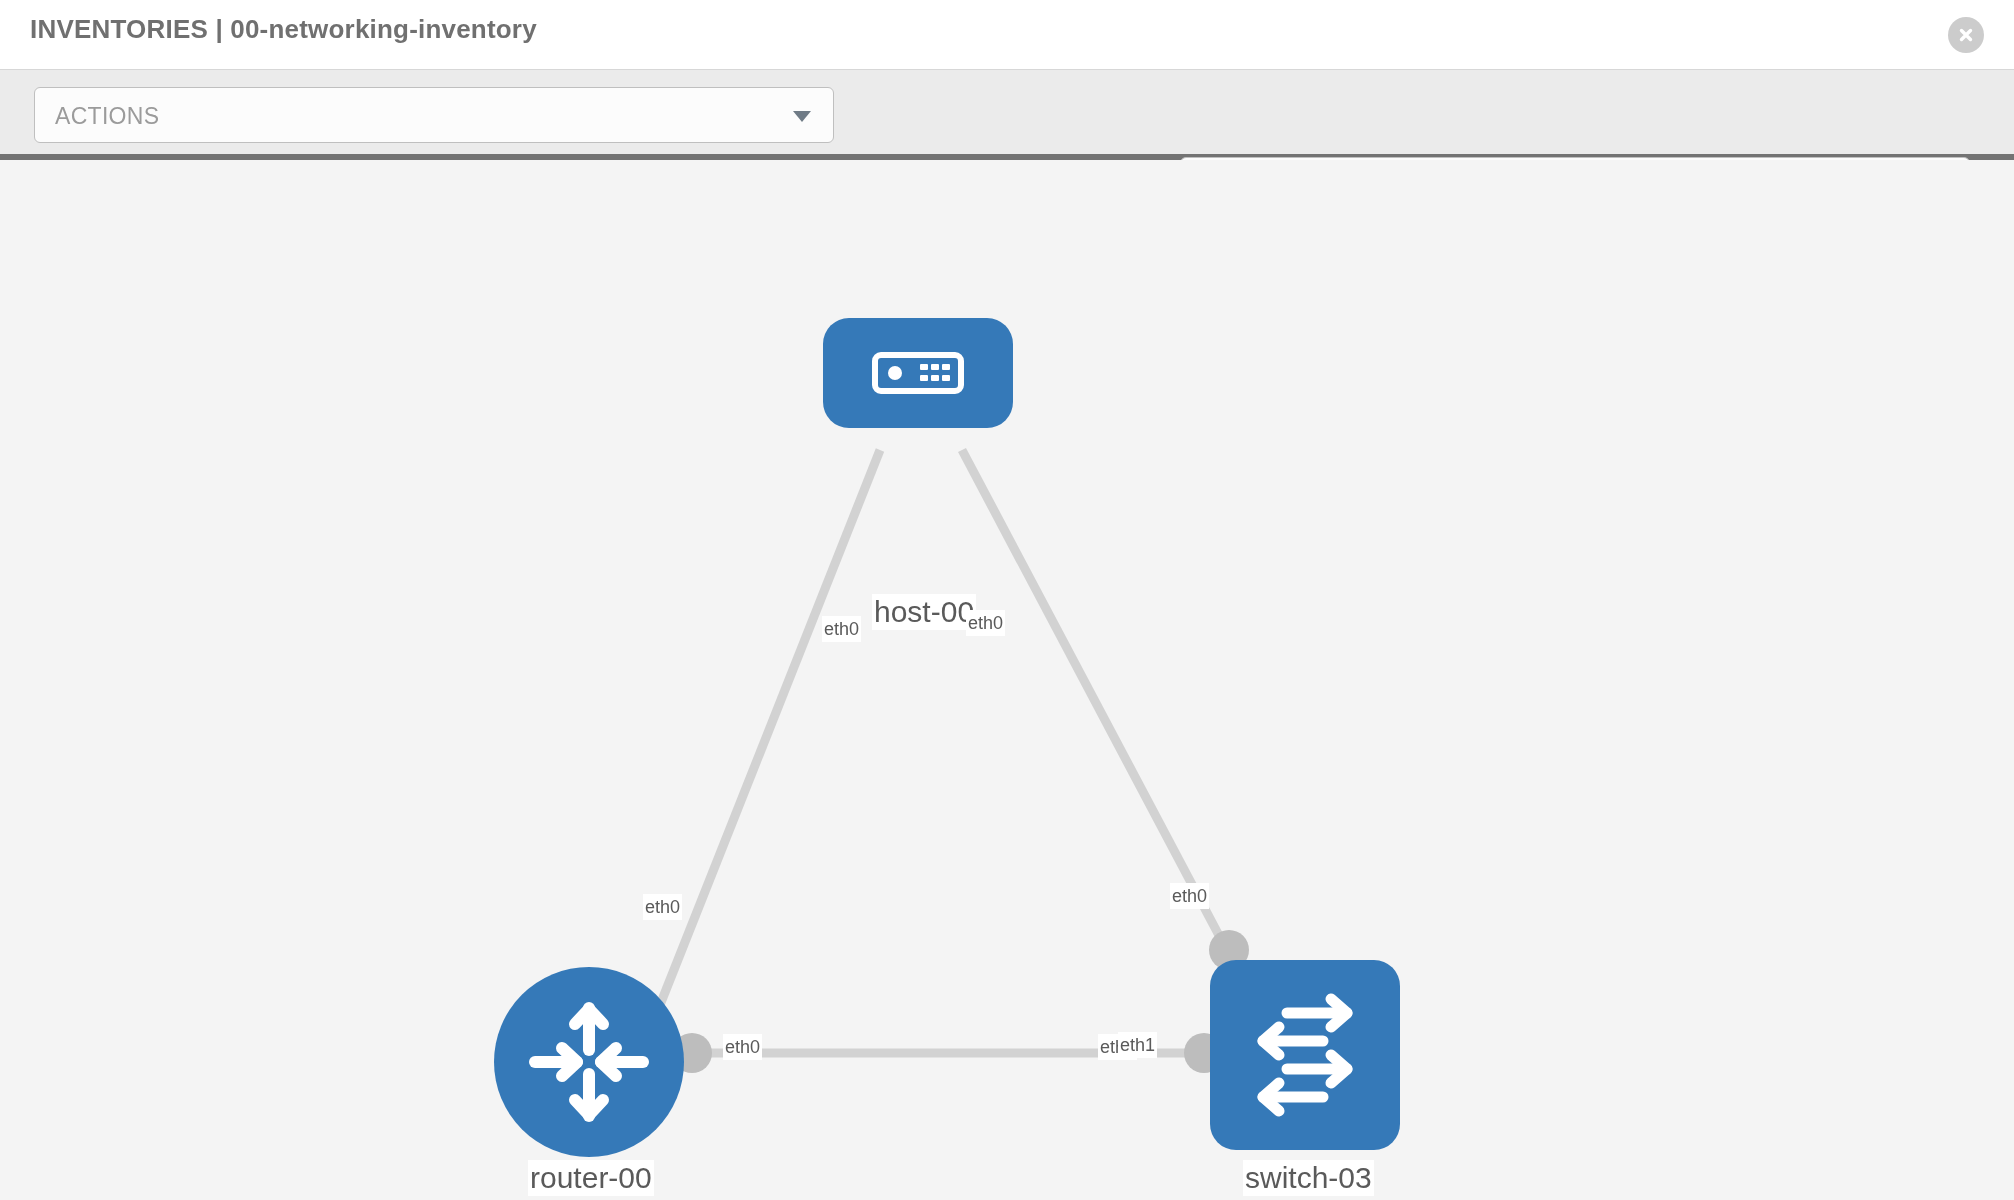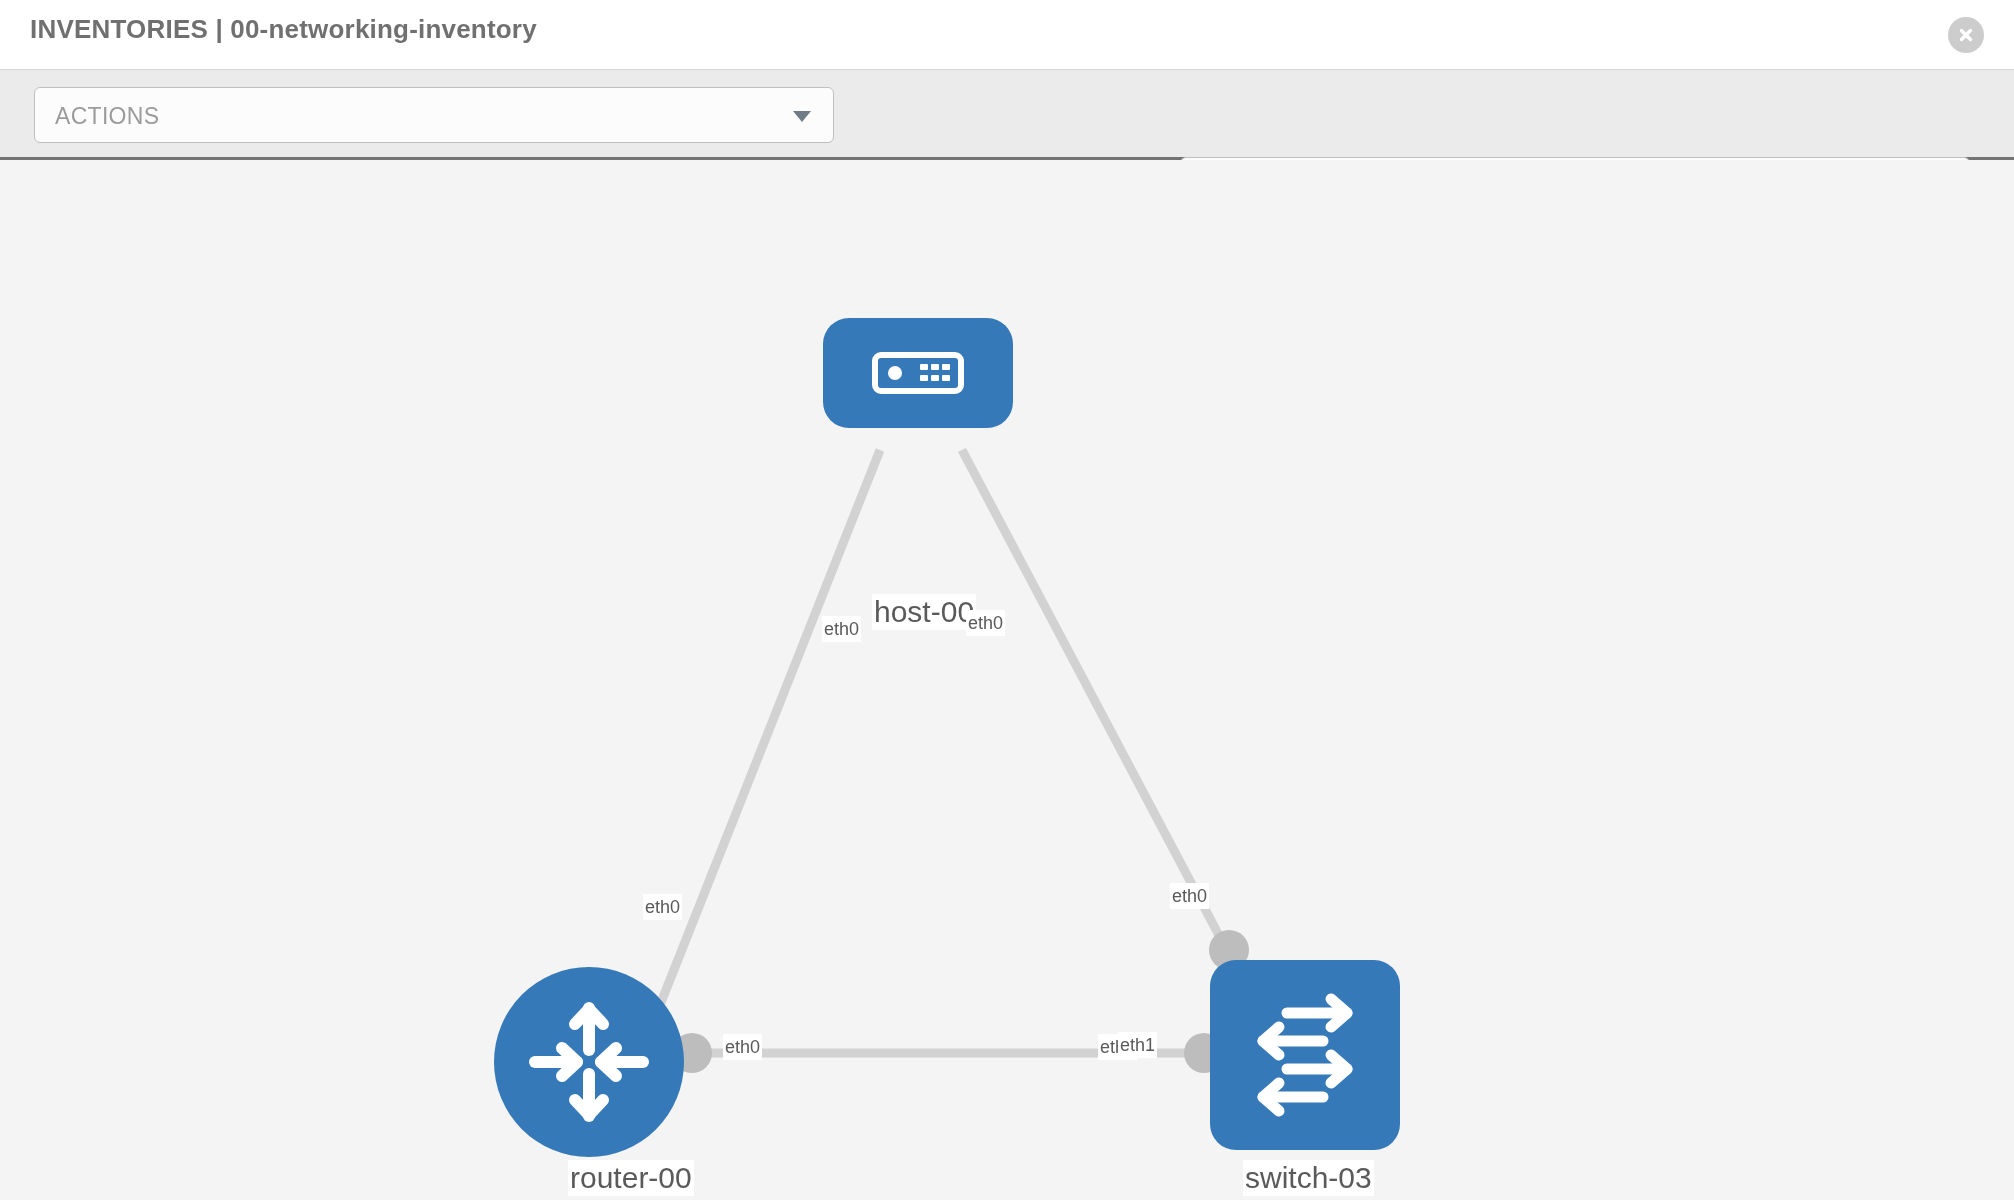--- a/index.html
+++ b/index.html
@@ -55,21 +55,21 @@
   }
   .close-btn svg { display: block; }
 
   
   .toolbar {
     position: absolute;
     left: 0; top: 70px;
     width: 2014px;
     height: 90px;
     background: #ebebeb;
-    border-bottom: 3px solid #737373;
+    border-bottom: 6px solid #737373;
   }
 
   .actions-select {
     position: absolute;
     left: 34px;
     top: 17px;
     width: 800px;
     height: 56px;
     background: #fcfcfc;
     border: 1px solid #bfbfbf;
@@ -193,21 +193,21 @@
   }
   .lbl.node-name {
     font-size: 30px;
     line-height: 34px;
     color: #5a5a5a;
   }
 
   .lbl.host-name     { left: 872px;  top: 434px; }
   .lbl.host-eth-l    { left: 822px;  top: 456px; }
   .lbl.host-eth-r    { left: 966px;  top: 450px; }
-  .lbl.router-name   { left: 528px;  top: 1000px; margin-left: 40px; }
+  .lbl.router-name   { left: 528px;  top: 1000px; }
   .lbl.switch-name   { left: 1243px; top: 1000px; }
   .lbl.edge-rh       { left: 643px;  top: 734px; }
   .lbl.edge-sh       { left: 1170px; top: 723px; }
   .lbl.edge-r0       { left: 723px;  top: 874px; }
   .lbl.edge-s0       { left: 1098px; top: 874px; }
   .lbl.edge-s1       { left: 1118px; top: 872px; }
 </style>
 </head>
 <body>
 

